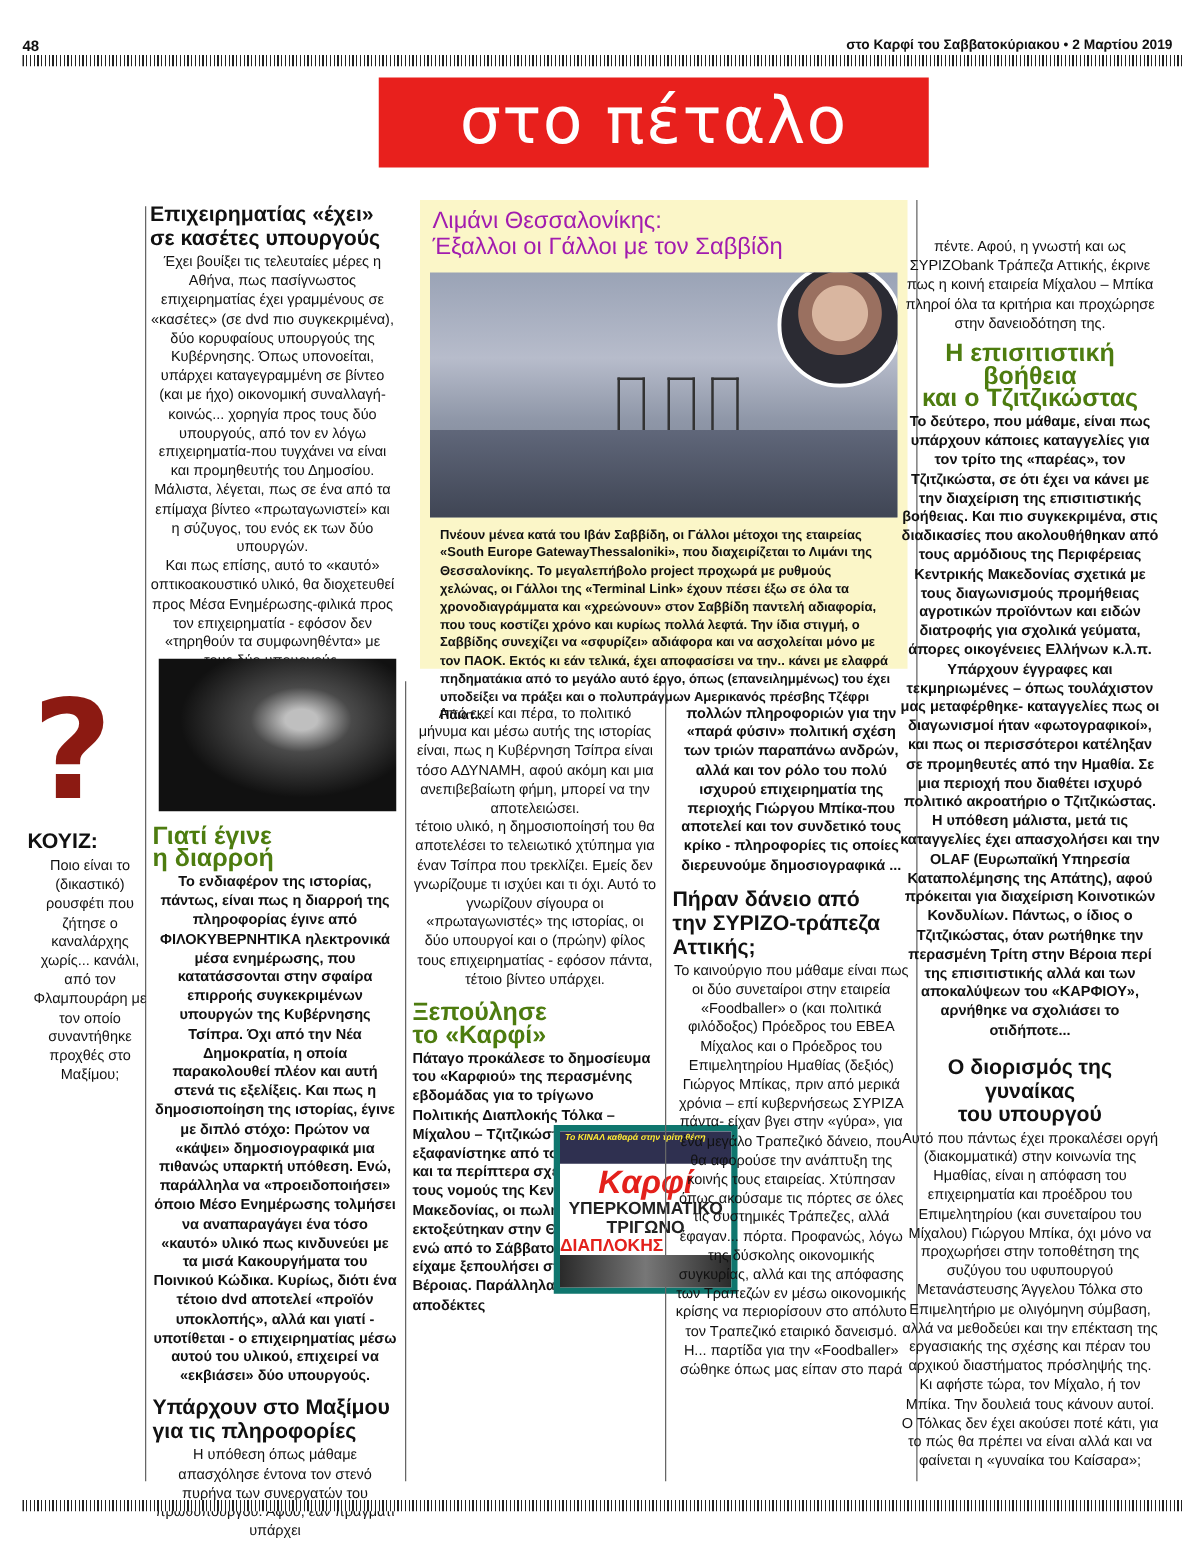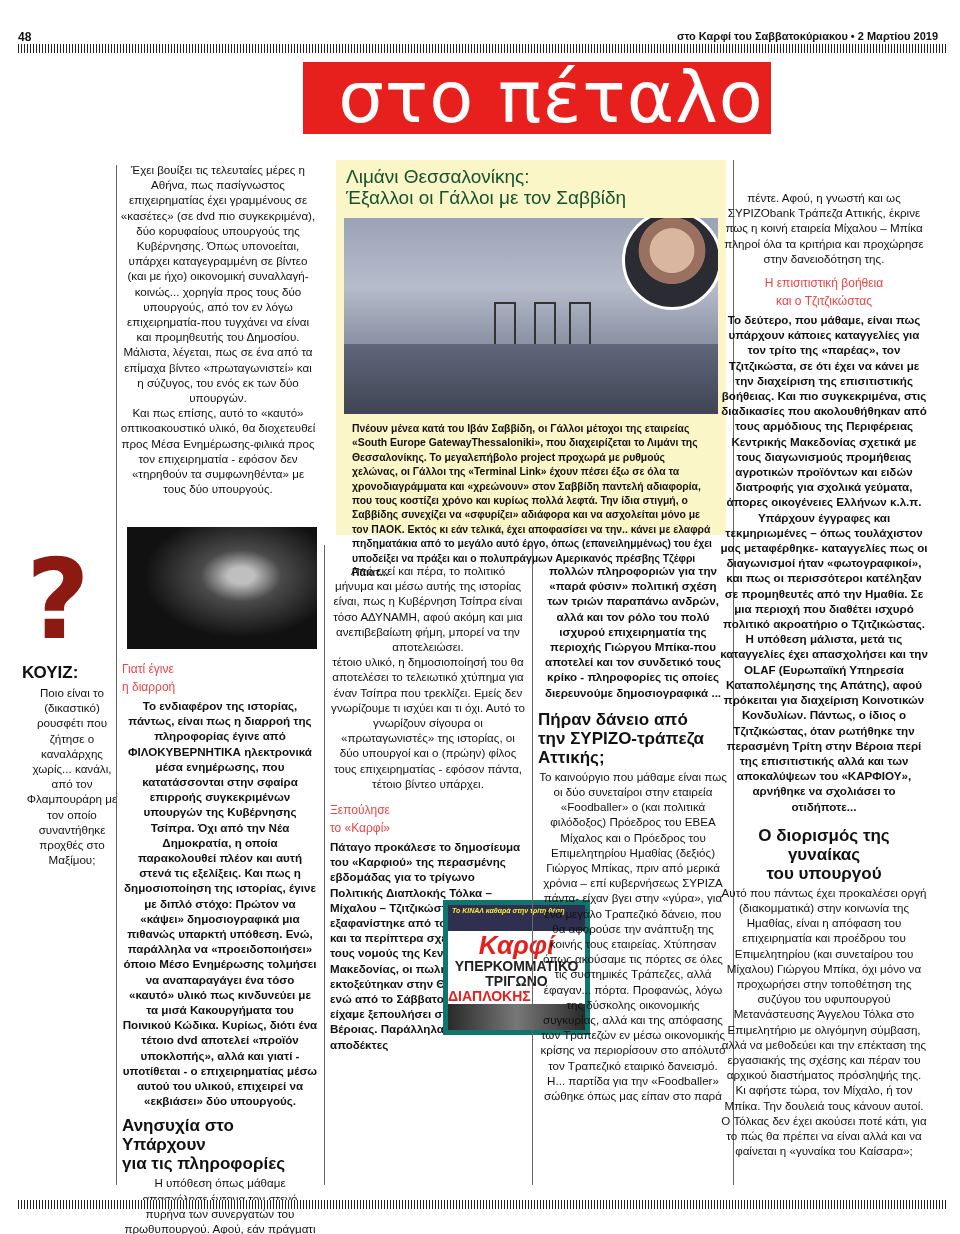--- a/index.html
+++ b/index.html
@@ -6,30 +6,30 @@
   body { width:960px; height:1234px; position:relative; overflow:hidden;
          font-family:"Liberation Sans", sans-serif; color:#111; }
   .abs { position:absolute; }
   .page-num { left:18px; top:30px; font-weight:bold; font-size:12px; }
   .header-right { right:22px; top:30px; font-weight:bold; font-size:11px;text-align:right; }
   .hatch { left:18px; right:14px; top:44px; height:9px;
     background: repeating-linear-gradient(90deg,#222 0 1px,#fff 1px 3px); }
   .hatch-bottom { left:18px; right:14px; top:1200px; height:9px;
     background: repeating-linear-gradient(90deg,#222 0 1px,#fff 1px 3px); }
   .banner { left:303px; top:62px; width:440px; height:72px; background:#e8201d;
-    color:#fff; font-size:72px; line-height:70px; text-align:center; font-family:"DejaVu Sans", sans-serif;
-    letter-spacing:1px; font-weight:normal;padding-left:28px; }
+    color:#fff; font-size:52px; line-height:70px; text-align:center; font-family:"DejaVu Sans", sans-serif;
+    letter-spacing:1px; font-weight:normal; }
   .col { font-size:11.6px; line-height:15.2px; }
   .col p { margin:0; }
   .h-bold { font-weight:bold; font-size:17px; line-height:19px; margin:0 0 2px 0; }
-  .h-light { font-weight:normal; font-size:12px; line-height:18px; color:#ef4444; margin:0 0 2px 0; }
+  .h-light { font-weight:bold; font-size:20px; line-height:18px; color:#4d7c0f; margin:0 0 2px 0; }
   .b { font-weight:bold; }
   .vrule { width:1px; background:#666; }
   .featured { left:336px; top:160px; width:390px; height:375px; background:#fbf6c8; }
-  .featured .title { position:absolute; left:10px; top:6px; font-size:19px; line-height:21px; color:#14532d; }
+  .featured .title { position:absolute; left:10px; top:6px; font-size:19px; line-height:21px; color:#a21caf; }
   .photo-port { position:absolute; left:8px; top:58px; width:374px; height:196px;
     background: linear-gradient(#9aa3b6 0%, #b7bccb 35%, #8f97a8 60%, #6f7684 100%); overflow:hidden; }
   .crane { position:absolute; bottom:70px; width:18px; height:40px; border:2px solid #333; border-bottom:none; }
   .sea { position:absolute; left:0; right:0; bottom:0; height:70px; background:linear-gradient(#60677a,#3f4554); }
   .portrait { position:absolute; right:-4px; top:-8px; width:94px; height:94px; border-radius:50%;
     background: radial-gradient(circle at 50% 40%, #d9b6a0 0 30%, #9a7060 31% 45%, #2b2b33 46% 100%);
     border:3px solid #fff; }
   .featured .body { position:absolute; left:16px; top:262px; width:360px; font-size:10.4px; line-height:14.4px; font-weight:bold; }
   .quiz-q { left:26px; top:545px; width:60px; font-size:110px; line-height:110px; font-weight:bold; color:#8c1a12; font-family:"DejaVu Sans", sans-serif; }
   .quiz-title { left:22px; top:663px; font-size:17px; font-weight:bold; }
@@ -45,35 +45,39 @@
 </style>
 </head>
 <body>
 
 <div class="abs page-num">48</div>
 <div class="abs header-right">στο Καρφί του Σαββατοκύριακου • 2 Μαρτίου 2019</div>
 <div class="abs hatch"></div>
 <div class="abs banner">στο πέταλο</div>
 
 <div class="abs col" style="left:120px; top:162px; width:196px;">
+  <div class="h-bold">
+    <span>Επιχειρηματίας «έχει»</span><br>
+    <span>σε κασέτες υπουργούς</span>
+  </div>
   <p style="text-align:center">Έχει βουίξει τις τελευταίες μέρες η Αθήνα, πως πασίγνωστος επιχειρηματίας έχει γραμμένους σε «κασέτες» (σε dvd πιο συγκεκριμένα), δύο κορυφαίους υπουργούς της Κυβέρνησης. Όπως υπονοείται, υπάρχει καταγεγραμμένη σε βίντεο (και με ήχο) οικονομική συναλλαγή-κοινώς... χορηγία προς τους δύο υπουργούς, από τον εν λόγω επιχειρηματία-που τυγχάνει να είναι και προμηθευτής του Δημοσίου. Μάλιστα, λέγεται, πως σε ένα από τα επίμαχα βίντεο «πρωταγωνιστεί» και η σύζυγος, του ενός εκ των δύο υπουργών.</p>
   <p style="text-align:center">Και πως επίσης, αυτό το «καυτό» οπτικοακουστικό υλικό, θα διοχετευθεί προς Μέσα Ενημέρωσης-φιλικά προς τον επιχειρηματία - εφόσον δεν «τηρηθούν τα συμφωνηθέντα» με τους δύο υπουργούς.</p>
 </div>
 <div class="abs vrule" style="left:116px; top:165px; height:1020px;"></div>
 
 <div class="abs dark-photo"></div>
 
 <div class="abs col" style="left:122px; top:660px; width:196px;">
   <div class="h-light">
     <span>Γιατί έγινε</span><br>
     <span>η διαρροή</span>
   </div>
   <p class="b" style="text-align:center">Το ενδιαφέρον της ιστορίας, πάντως, είναι πως η διαρροή της πληροφορίας έγινε από ΦΙΛΟΚΥΒΕΡΝΗΤΙΚΑ ηλεκτρονικά μέσα ενημέρωσης, που κατατάσσονται στην σφαίρα επιρροής συγκεκριμένων υπουργών της Κυβέρνησης Τσίπρα. Όχι από την Νέα Δημοκρατία, η οποία παρακολουθεί πλέον και αυτή στενά τις εξελίξεις. Και πως η δημοσιοποίηση της ιστορίας, έγινε με διπλό στόχο: Πρώτον να «κάψει» δημοσιογραφικά μια πιθανώς υπαρκτή υπόθεση. Ενώ, παράλληλα να «προειδοποιήσει» όποιο Μέσο Ενημέρωσης τολμήσει να αναπαραγάγει ένα τόσο «καυτό» υλικό πως κινδυνεύει με τα μισά Κακουργήματα του Ποινικού Κώδικα. Κυρίως, διότι ένα τέτοιο dvd αποτελεί «προϊόν υποκλοπής», αλλά και γιατί - υποτίθεται - ο επιχειρηματίας μέσω αυτού του υλικού, επιχειρεί να «εκβιάσει» δύο υπουργούς.</p>
   <div class="h-bold" style="margin-top:8px">
-    <span>Ανησυχία στο Υπάρχουν</span><br>
+    <span>Υπάρχουν στο Μαξίμου</span><br>
     <span>για τις πληροφορίες</span>
   </div>
   <p style="text-align:center">Η υπόθεση όπως μάθαμε απασχόλησε έντονα τον στενό πυρήνα των συνεργατών του πρωθυπουργού. Αφού, εάν πράγματι υπάρχει</p>
 </div>
 
 <div class="abs quiz-q">?</div>
 <div class="abs quiz-title">ΚΟΥΙΖ:</div>
 <div class="abs quiz-body">Ποιο είναι το (δικαστικό) ρουσφέτι που ζήτησε ο καναλάρχης χωρίς... κανάλι, από τον Φλαμπουράρη με τον οποίο συναντήθηκε προχθές στο Μαξίμου;</div>
 
 <div class="abs featured">

